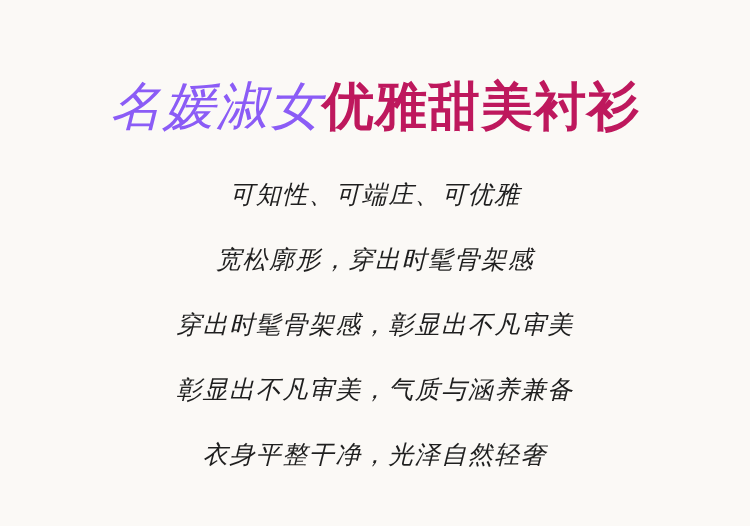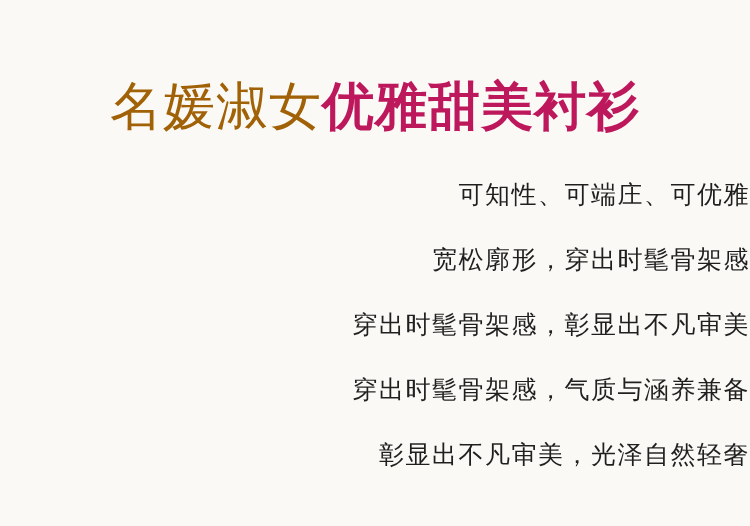--- a/index.html
+++ b/index.html
@@ -27,34 +27,36 @@
     margin-top: 78px;
     width: 100%;
     text-align: center;
     white-space: nowrap;
     line-height: 1.1;
   }
   .title-light {
     font-size: 52px;
     font-weight: 400;
     letter-spacing: 1px;
-    color: #a16207;
+    color: #8b5cf6;
+    font-style: italic;
   }
   .title-bold {
     font-size: 52px;
     font-weight: 700;
     letter-spacing: 1px;
     color: #be185d;
   }
   .features {
     margin-top: 44px;
     width: 100%;
     display: flex;
     flex-direction: column;
-    align-items: flex-end;
+    align-items: center;
+    font-style: italic;
   }
   .feature-line {
     font-size: 25px;
     font-weight: 400;
     color: #1f1f1f;
     letter-spacing: 1.5px;
     line-height: 1.2;
     margin-bottom: 35px;
     text-align: center;
     white-space: nowrap;
@@ -69,17 +71,17 @@
 <div class="page">
 
   <div class="title-block">
     <span class="title-light">名媛淑女</span><span class="title-bold">优雅甜美衬衫</span>
   </div>
 
   <div class="features">
     <div class="feature-line">可知性、可端庄、可优雅</div>
     <div class="feature-line">宽松廓形，穿出时髦骨架感</div>
     <div class="feature-line">穿出时髦骨架感，彰显出不凡审美</div>
-    <div class="feature-line">穿出时髦骨架感，气质与涵养兼备</div>
-    <div class="feature-line">彰显出不凡审美，光泽自然轻奢</div>
+    <div class="feature-line">彰显出不凡审美，气质与涵养兼备</div>
+    <div class="feature-line">衣身平整干净，光泽自然轻奢</div>
   </div>
 
 </div>
 
 </body></html>

